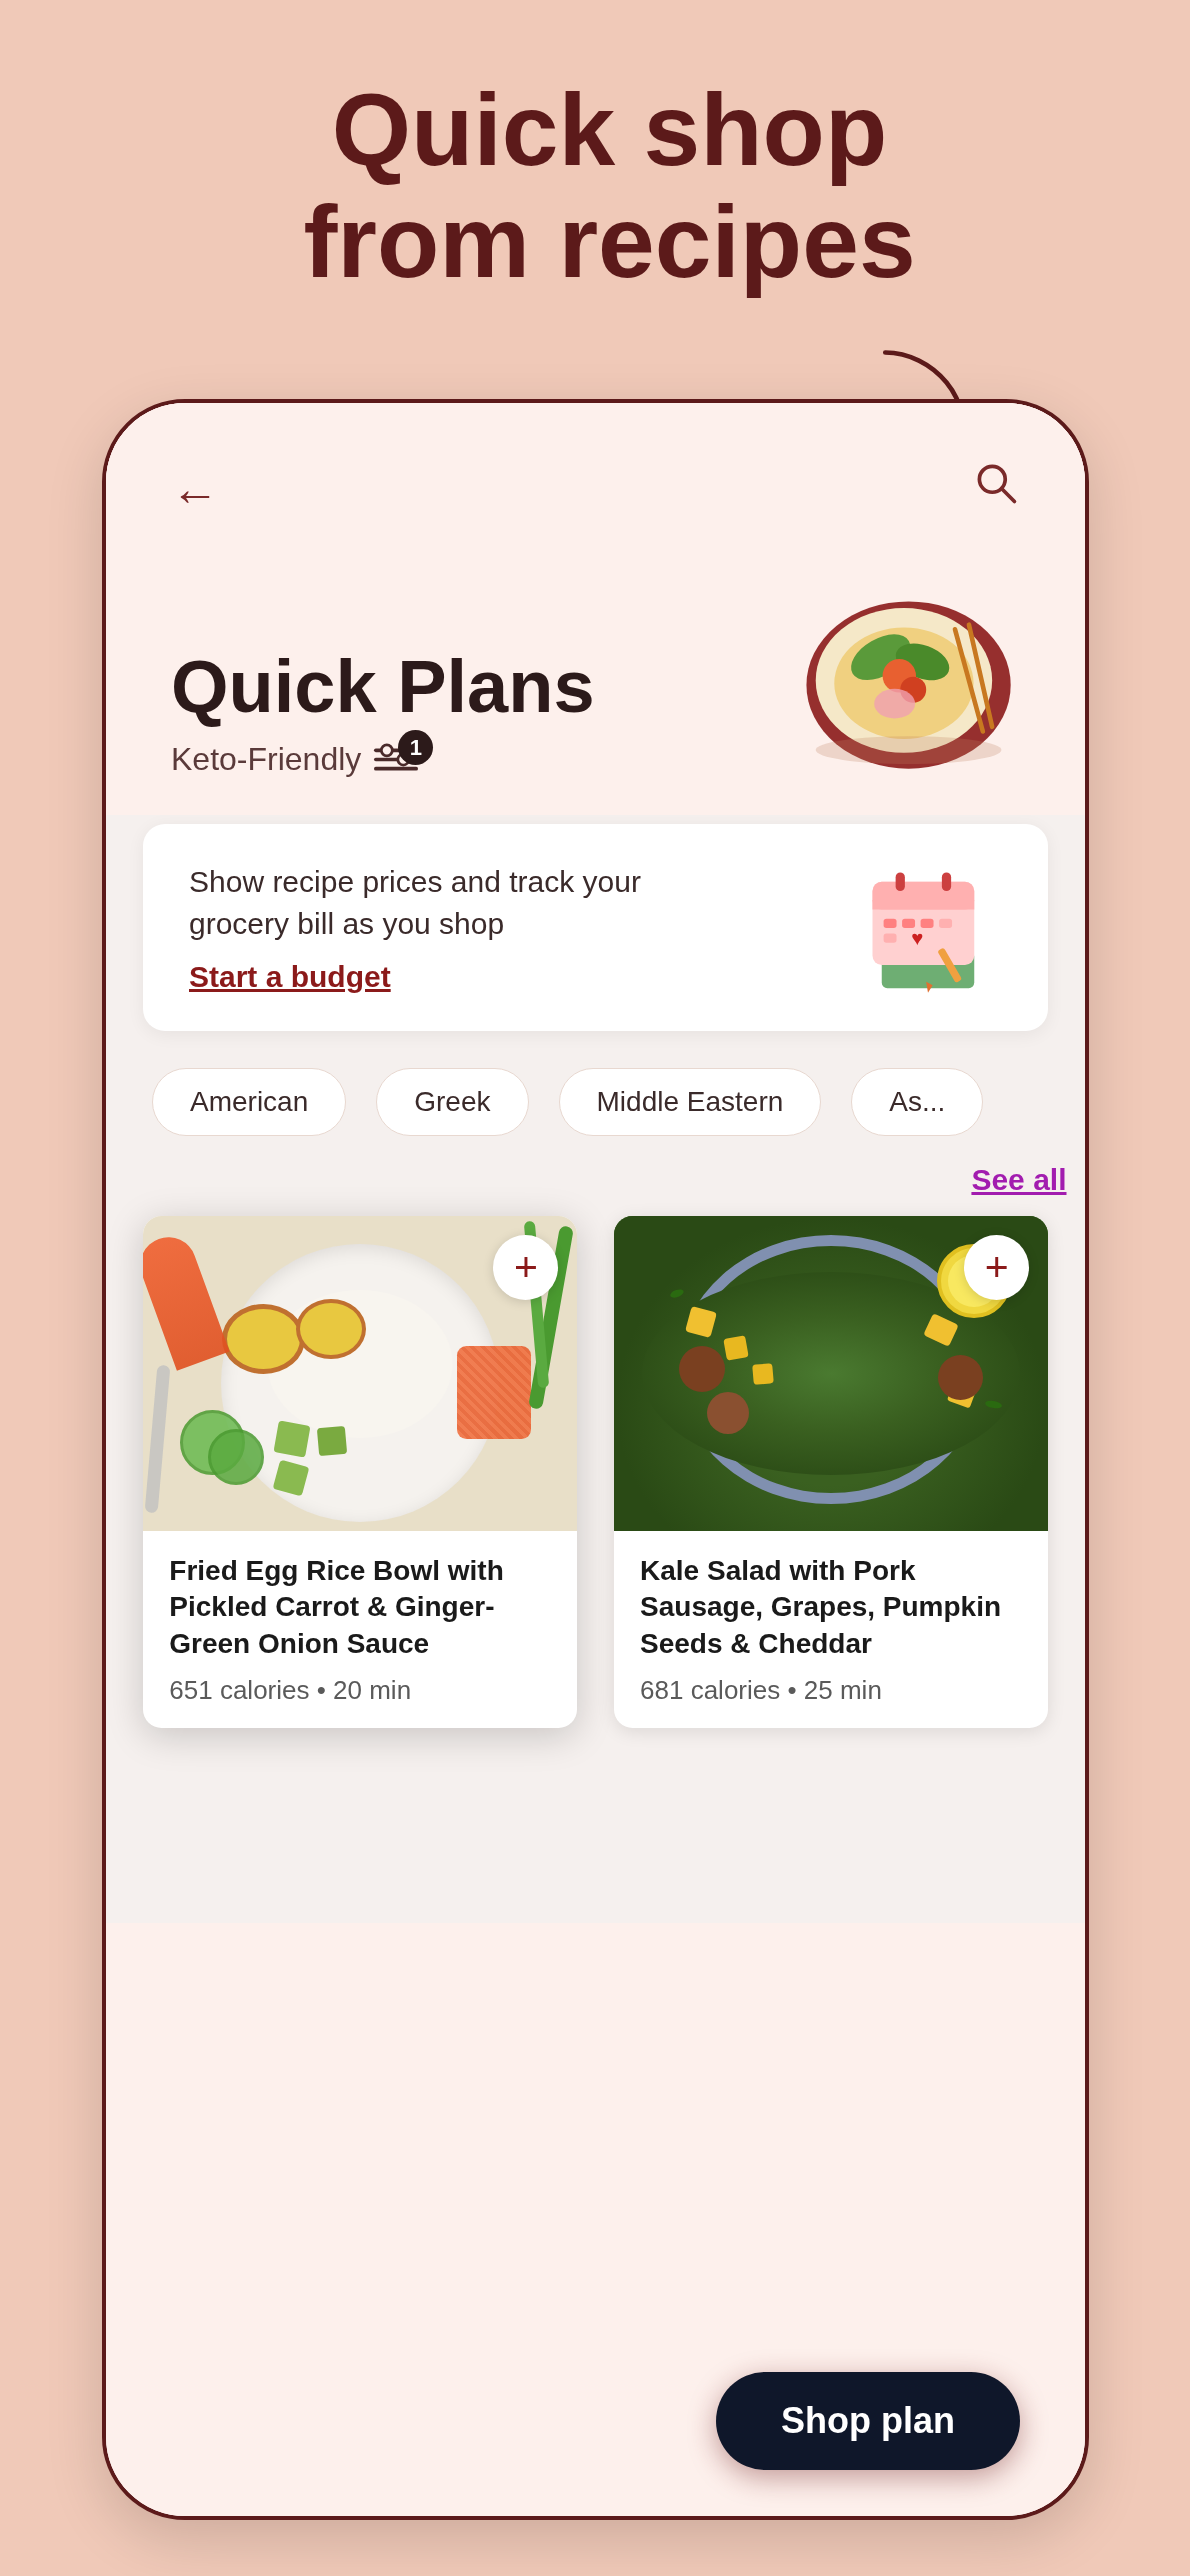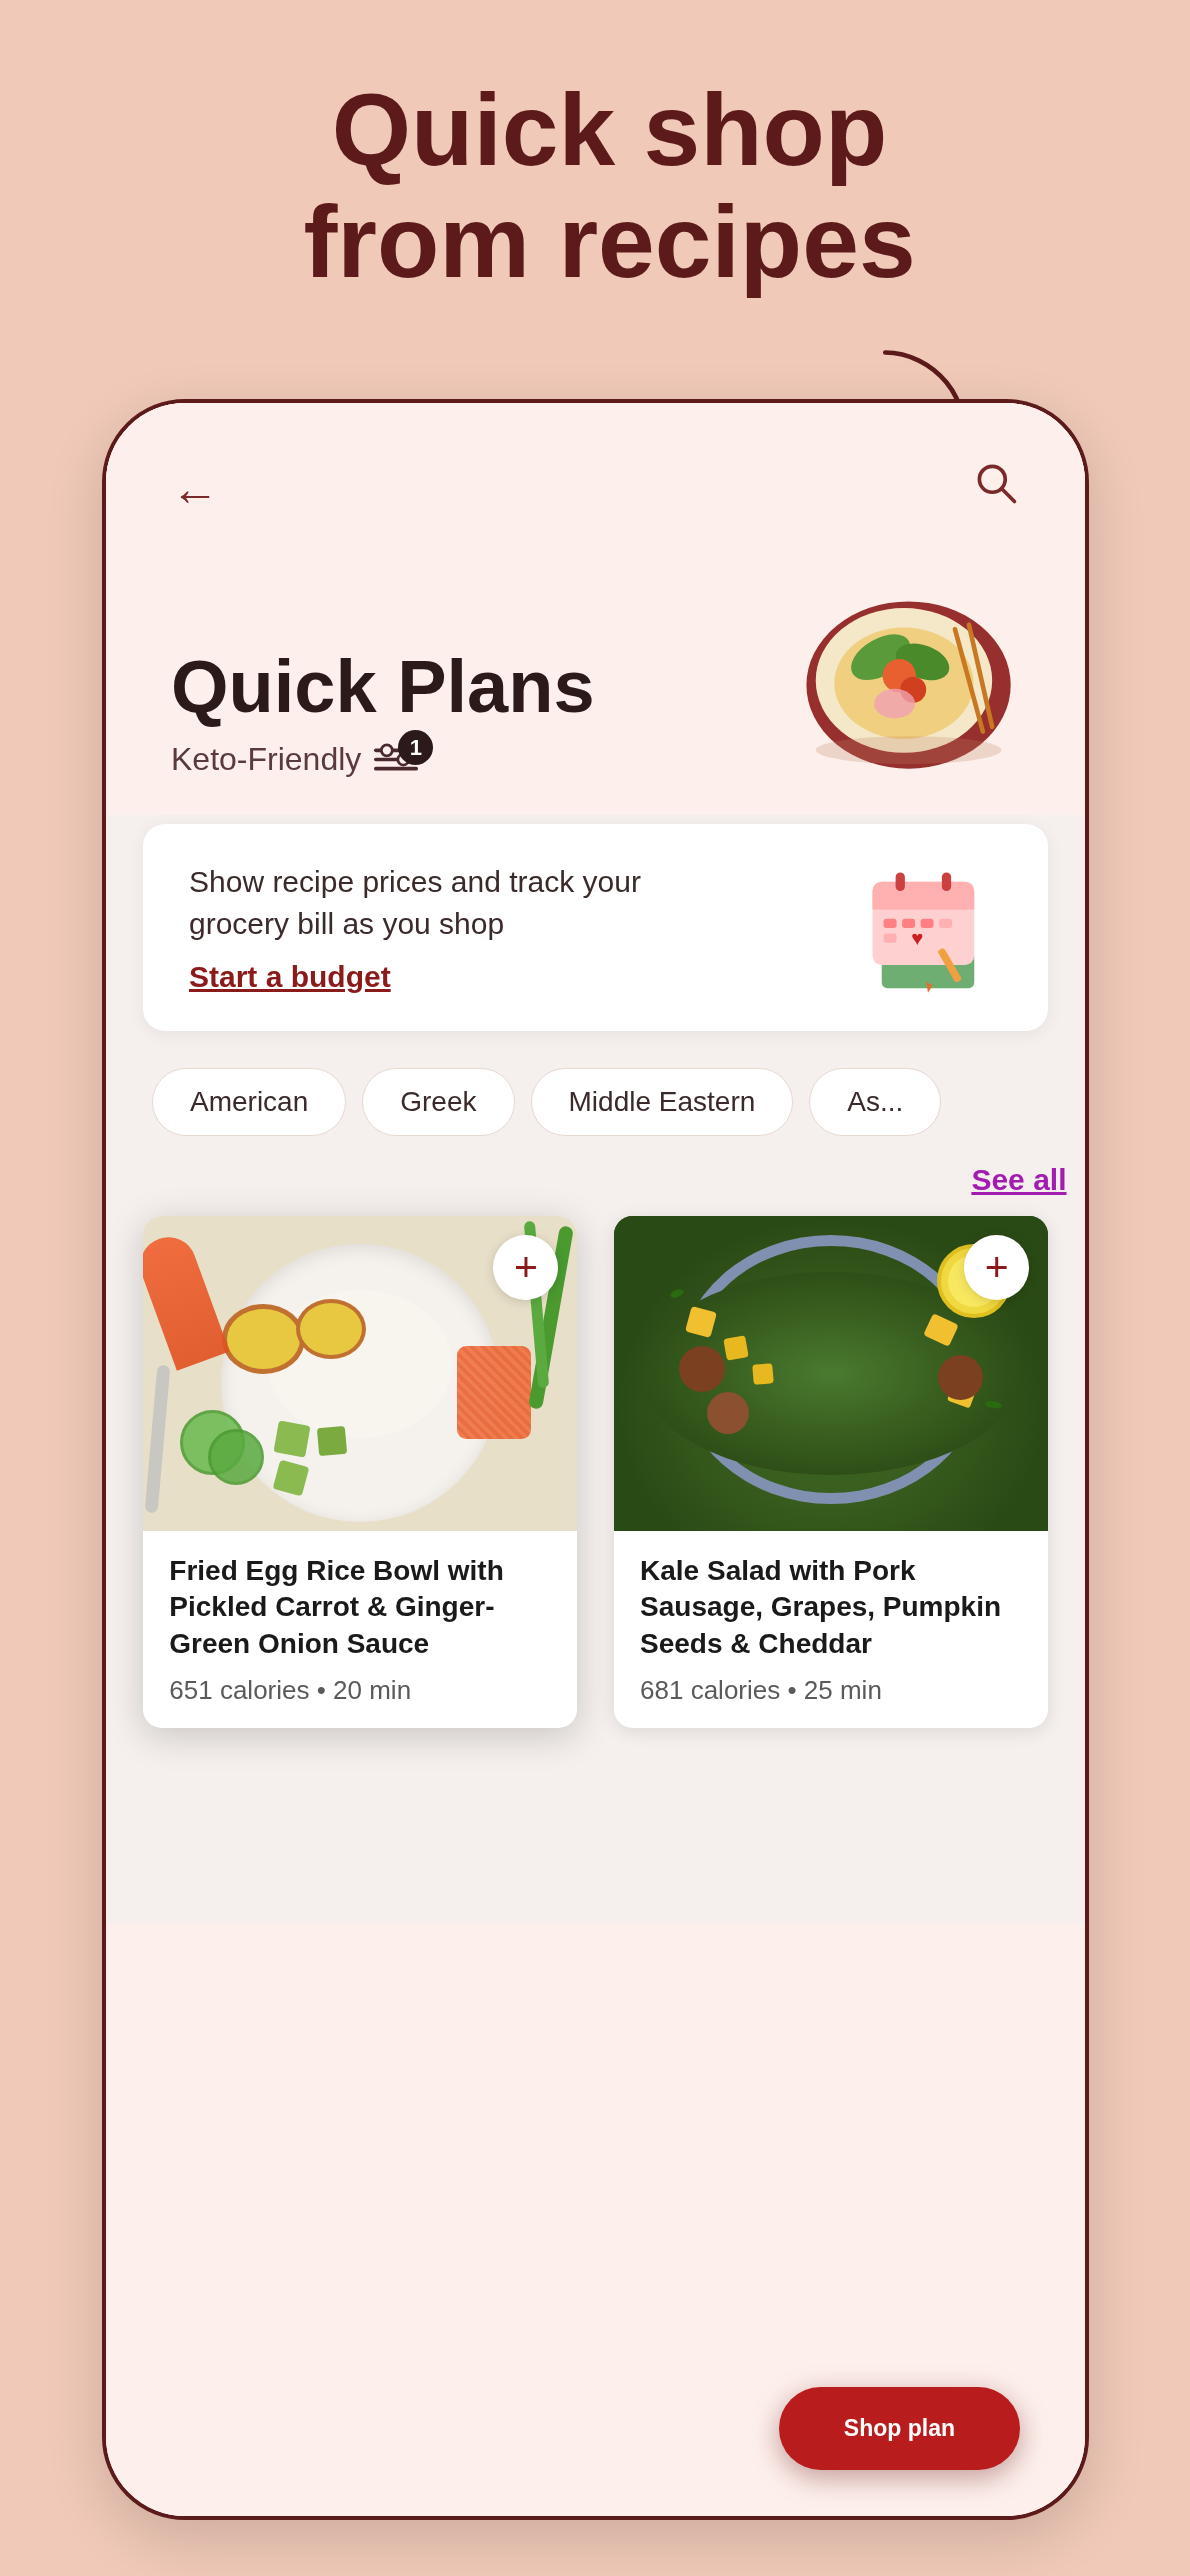--- a/index.html
+++ b/index.html
@@ -172,21 +172,21 @@
     }
     .calendar-icon {
       width: 148px;
       height: 130px;
       flex-shrink: 0;
     }
 
     
     .category-tabs {
       display: flex;
-      gap: 16px;
+      gap: 30px;
       padding: 37px 46px 18.5px;
       overflow: hidden;
     }
     .tab-item {
       background: white;
       border-radius: 37px;
       padding: 16.7px 37px;
       font-size: 28px;
       color: #3a2a2a;
       white-space: nowrap;
@@ -250,25 +250,25 @@
     .recipe-meta {
       font-size: 26px;
       color: #5a5a5a;
     }
 
     
     .shop-plan-btn {
       position: absolute;
       bottom: 46px;
       right: 65px;
-      background: #b91c1c;
+      background: #0f172a;
       color: white;
       border-radius: 56px;
       padding: 28px 65px;
-      font-size: 23px;
+      font-size: 36px;
       font-weight: 700;
       cursor: pointer;
       box-shadow: 0 7.4px 28px rgba(107,26,26,0.4);
     }
     .grid-header {
       display: flex;
       justify-content: flex-end;
       padding: 9.3px 18.5px 9.3px 0;
     }
     .grid-cards {

